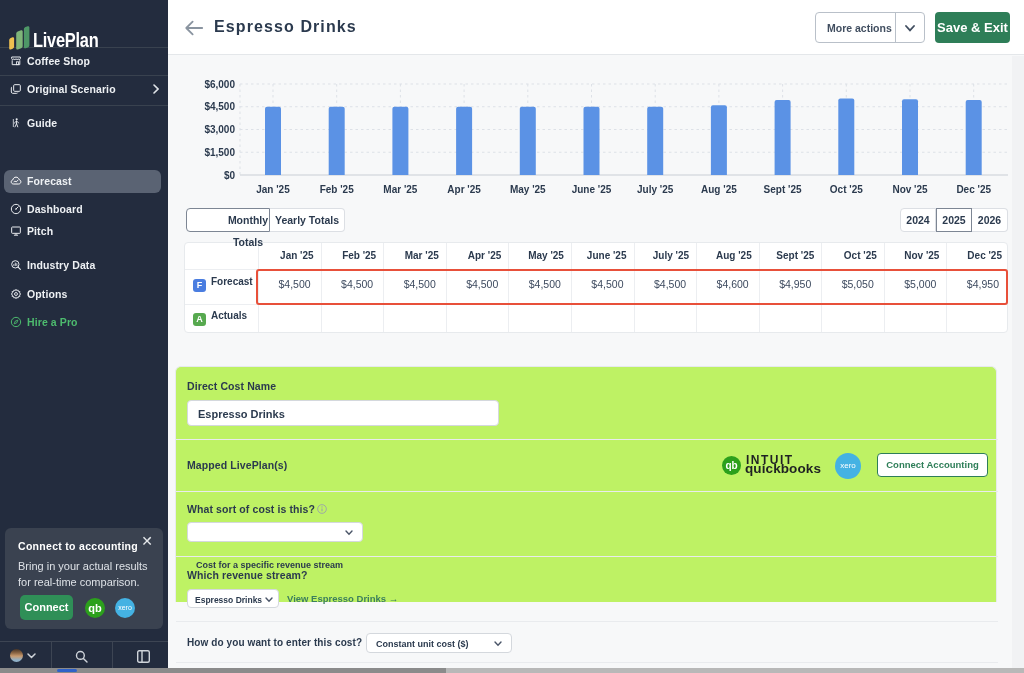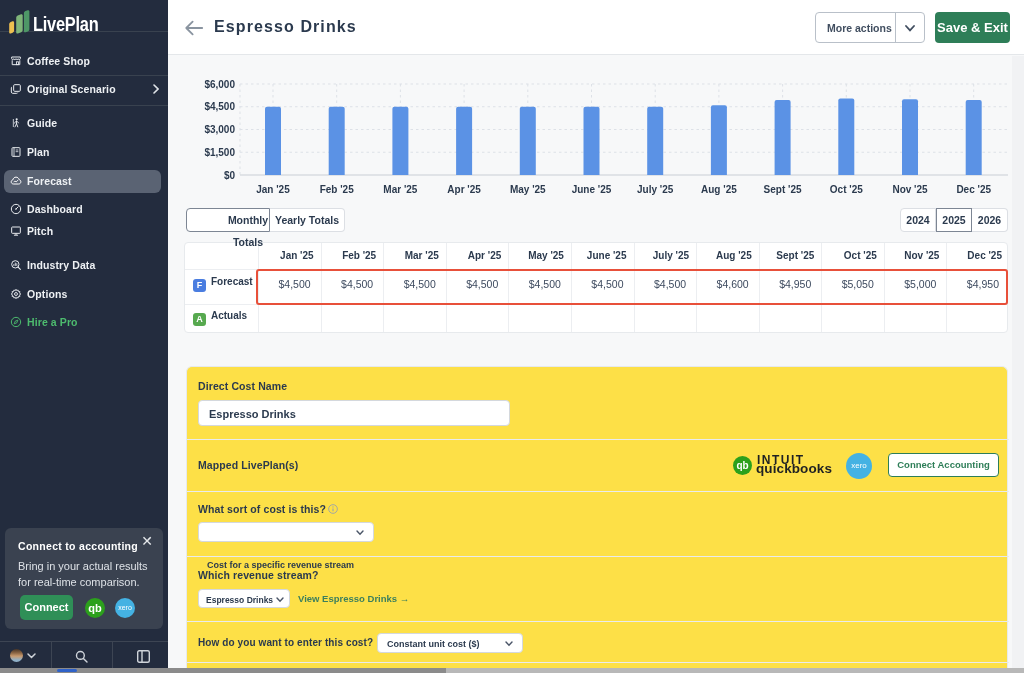--- a/index.html
+++ b/index.html
@@ -1,21 +1,21 @@
 <!DOCTYPE html>
 <html><head>
 <meta charset="utf-8">
 <style>
 * { margin:0; padding:0; box-sizing:border-box; }
 html,body { width:1024px; height:673px; overflow:hidden; font-family:"Liberation Sans", sans-serif; background:#f7f8f9; }
 #stage { position:relative; width:1024px; height:673px; overflow:hidden; }
 
 
 #sidebar { position:absolute; left:0; top:0; width:168px; height:673px; background:#232c3e; color:#f2f4f6; }
-#logo { position:absolute; left:0; top:0; width:168px; height:32px; border-bottom:1px solid #39424f; }
+#logo { position:absolute; left:0; top:16px; width:168px; height:32px; border-bottom:1px solid #39424f; }
 #logo svg { position:absolute; left:9px; top:10px; }
 #logoText { position:absolute; left:33px; top:12px; font-size:21px; font-weight:700; color:#fff; letter-spacing:-0.3px; transform:scaleX(0.78); transform-origin:0 0; }
 .navitem { position:absolute; left:0; width:168px; height:23px; }
 .navitem .ico { position:absolute; left:10px; top:5px; width:12px; height:12px; }
 .navitem .lbl { position:absolute; left:27px; top:5px; font-size:10.5px; font-weight:700; letter-spacing:0.1px; color:#eef1f4; white-space:nowrap; }
 .navitem.active { left:4px; width:157px; background:#5a6373; border-radius:6px; }
 .navitem.active .ico { left:6px; }
 .navitem.active .lbl { left:23px; }
 .sep { position:absolute; left:0; width:168px; height:1px; background:#39424f; }
 
@@ -47,21 +47,21 @@
 
 #dtable { position:absolute; left:16px; top:242px; width:824px; height:91px; background:#fff; border:1px solid #e7eaed; border-radius:4px; }
 .hcell { position:absolute; top:0; width:62.6px; height:26px; font-size:10px; font-weight:700; color:#2b3a4e; text-align:right; line-height:26px; padding-right:7px; }
 .vgrid { position:absolute; top:0; width:1px; height:89px; background:#eceef1; }
 .hgrid { position:absolute; left:0; width:822px; height:1px; background:#eceef1; }
 .rlab { position:absolute; left:8px; font-size:10px; font-weight:700; color:#2b3a4e; }
 .ricon { display:inline-block; width:13px; height:13px; border-radius:3px; color:#fff; font-size:9px; font-weight:700; text-align:center; line-height:13px; margin-right:5px; vertical-align:-3px; }
 .vcell { position:absolute; top:35px; width:62.6px; font-size:10.5px; color:#3d4a5f; text-align:right; padding-right:10px; }
 #redbox { position:absolute; left:71px; top:26px; width:752px; height:36px; border:2px solid #e8503a; border-radius:3px; }
 
-#fcard { position:absolute; left:18px; top:366px; width:822px; height:302px; background:#fde047; border:1px solid #e7eaed; border-radius:6px 6px 0 0; border-bottom:none; }
+#fcard { position:absolute; left:7px; top:366px; width:822px; height:236px; background:#bef264; border:1px solid #e7eaed; border-radius:6px 6px 0 0; border-bottom:none; }
 .flabel { position:absolute; font-size:10.5px; font-weight:700; color:#2b3a4e; letter-spacing:0.1px; white-space:nowrap; }
 .fdiv { position:absolute; left:0; width:822px; height:1px; background:#e9ebee; }
 .selbox { position:absolute; background:#fff; border:1px solid #d4d8dd; border-radius:4px; font-size:9px; font-weight:700; color:#2b3a4e; white-space:nowrap; }
 
 
 #hscroll { position:absolute; left:0; top:668px; width:1024px; height:5px; background:#b8b8b8; }
 #hthumb { position:absolute; left:0; top:668px; width:446px; height:5px; background:#8b8b8b; }
 </style>
 </head>
 <body>
@@ -94,28 +94,20 @@
     </div>
     <div class="sep" style="top:74.5px;"></div>
     <div class="sep" style="top:105px;"></div>
     <div class="navitem" style="top:112px;">
       <svg class="ico" viewBox="0 0 18 18">
           <circle cx="10" cy="3.4" r="1.6" fill="#e8ebef"></circle>
           <path d="M9.8 5.8 L9.8 10 M9.8 6.5 C8 6.5 7.2 7.8 7 9.2 M9.8 10 L7.5 14.8 M9.8 10 L11.6 14.8 M9.8 6.5 C11.4 6.5 12 7.5 12.6 8.8" fill="none" stroke="#e8ebef" stroke-width="1.4" stroke-linecap="round"></path>
           <path d="M5 3 L5 15" stroke="#e8ebef" stroke-width="1.2"></path>
         </svg>
       <div class="lbl">Guide</div>
-    </div>
-    <div class="navitem" style="top:141px;">
-      <svg class="ico" viewBox="0 0 18 18">
-          <rect x="3" y="2.5" width="12" height="13" rx="1.2" fill="none" stroke="#e8ebef" stroke-width="1.5"></rect>
-          <path d="M6 2.5 L6 15.5" stroke="#e8ebef" stroke-width="1.3"></path>
-          <path d="M8.5 6 L12.5 6 M8.5 8.5 L12.5 8.5" stroke="#e8ebef" stroke-width="1.2"></path>
-        </svg>
-      <div class="lbl">Plan</div>
     </div>
     <div class="navitem active" style="top:170px;">
       <svg class="ico" viewBox="0 0 18 18">
           <path d="M5.2 13.5 C3.2 13.5 1.8 12.1 1.8 10.3 C1.8 8.7 2.9 7.5 4.4 7.2 C4.7 4.9 6.6 3.2 9 3.2 C11.3 3.2 13.2 4.8 13.6 7 C15.2 7.2 16.3 8.5 16.3 10.2 C16.3 12 14.9 13.5 13 13.5 Z" fill="none" stroke="#fff" stroke-width="1.5"></path>
           <path d="M5.5 10.8 L7.3 8.9 L9.2 10.5 L12.3 7.4" fill="none" stroke="#fff" stroke-width="1.3"></path>
         </svg>
       <div class="lbl">Forecast</div>
     </div>
     <div class="navitem" style="top:198px;">
       <svg class="ico" viewBox="0 0 18 18">

